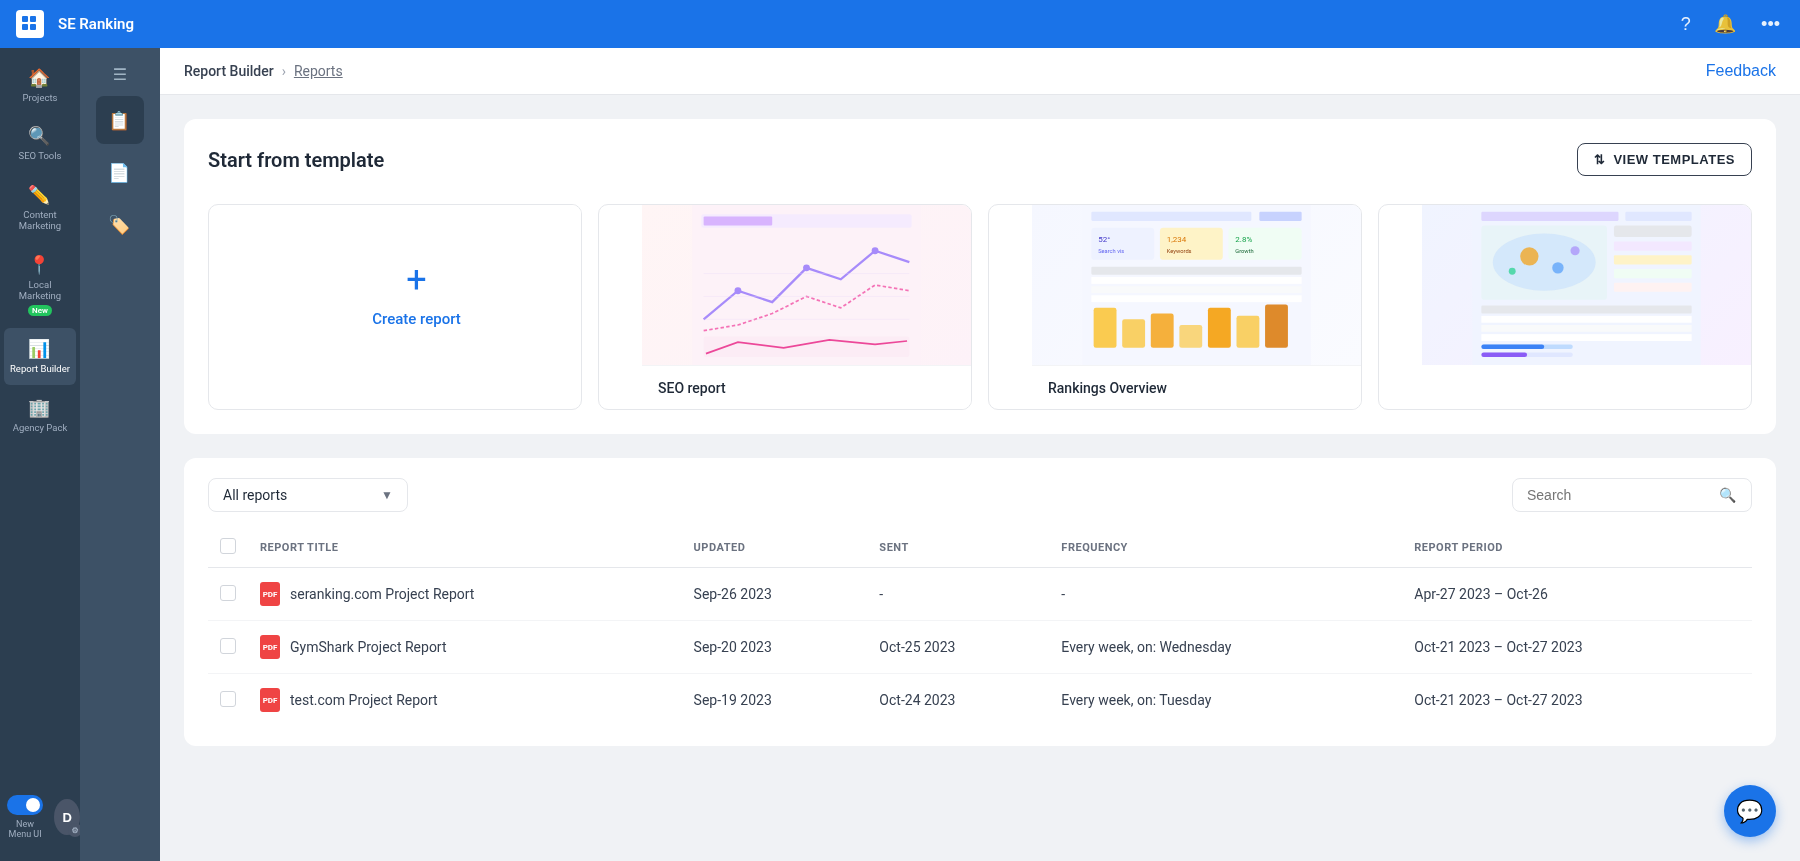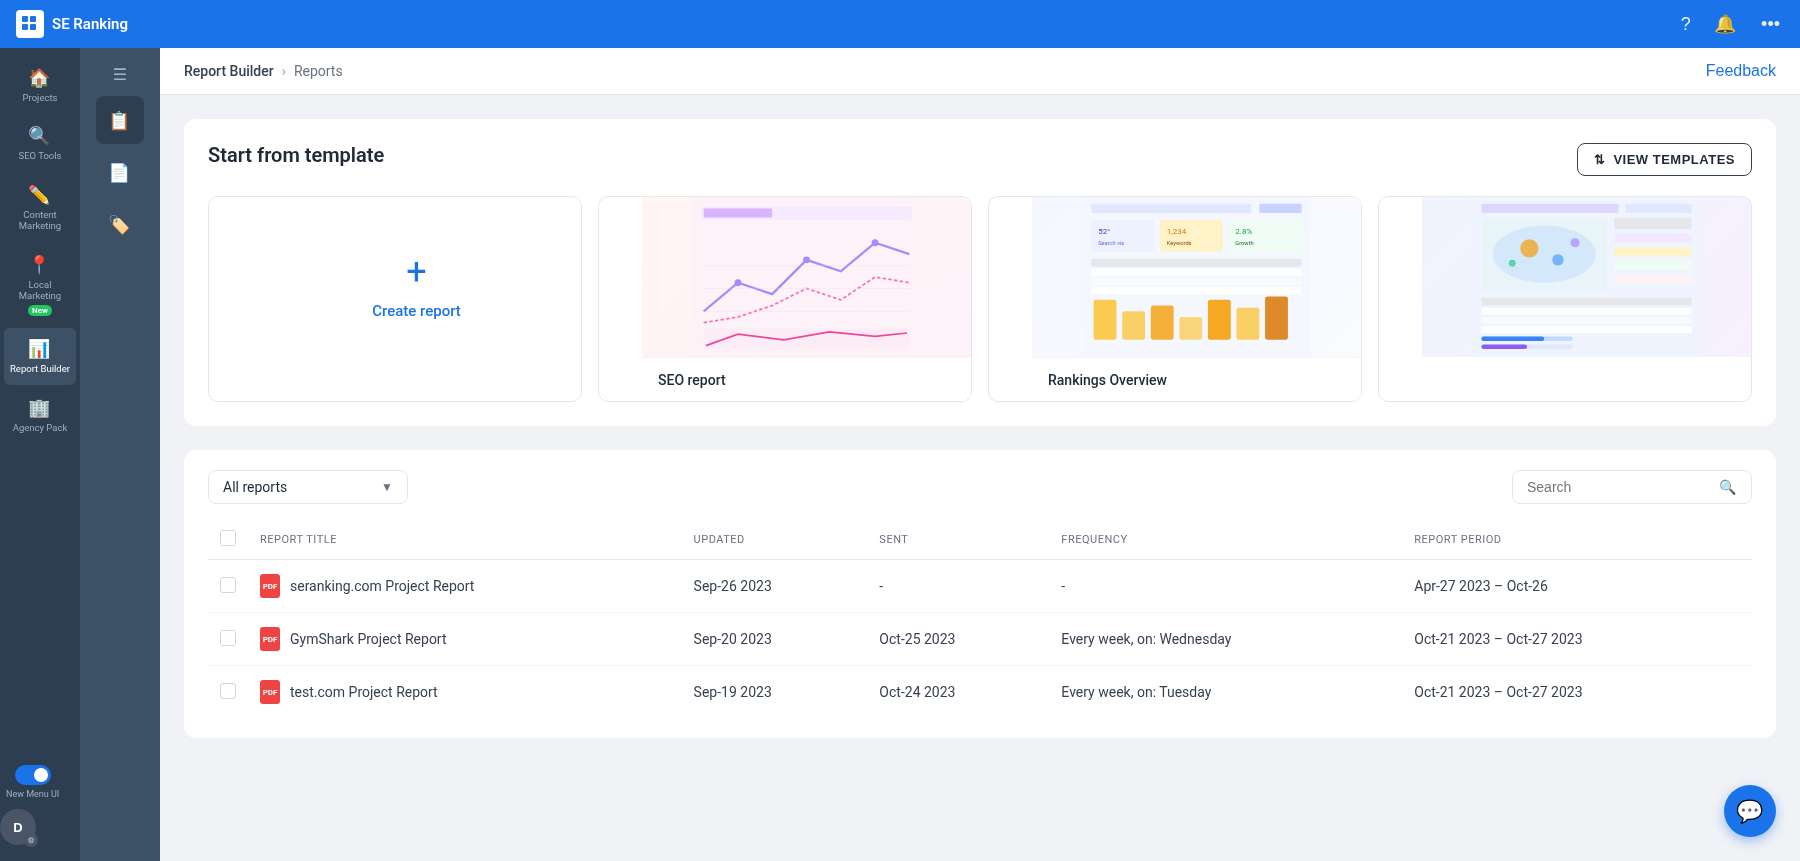--- a/index.html
+++ b/index.html
@@ -11,21 +11,21 @@
       height: 48px;
       display: flex;
       align-items: center;
       padding: 0 16px;
       flex-shrink: 0;
       gap: 8px;
     }
     .topbar-logo {
       display: flex;
       align-items: center;
-      gap: 8px;
+      gap: 14px;
       color: white;
       font-weight: 600;
       font-size: 15px;
     }
     .topbar-logo-icon {
       width: 28px;
       height: 28px;
       background: white;
       border-radius: 4px;
       display: flex;
@@ -92,22 +92,22 @@
       color: white;
       font-size: 8px;
       padding: 1px 4px;
       border-radius: 8px;
       font-weight: 600;
     }
     .sidebar-bottom {
       margin-top: auto;
       width: 100%;
       display: flex;
-      flex-direction: column;
-      align-items: flex-start;
+      flex-direction: row;
+      align-items: center;
       gap: 4px;
       padding: 8px 0;
     }
     .new-menu-toggle {
       display: flex;
       flex-direction: column;
       align-items: center;
       gap: 4px;
       font-size: 9px;
       color: #a0aec0;
@@ -214,21 +214,21 @@
       flex-shrink: 0;
     }
     .breadcrumb {
       display: flex;
       align-items: center;
       gap: 8px;
       font-size: 14px;
     }
     .breadcrumb-link { color: #374151; font-weight: 500; }
     .breadcrumb-sep { color: #9ca3af; }
-    .breadcrumb-current { color: #6b7280; }
+    .breadcrumb-current { color: #6b7280; text-decoration: underline; }
     .feedback-btn {
       color: #1a73e8;
       font-size: 16px;
       font-weight: 500;
       background: none;
       border: none;
       cursor: pointer;
     }
 
     
@@ -242,22 +242,23 @@
     }
 
     
     .template-section {
       background: white;
       border-radius: 12px;
       padding: 24px;
     }
     .template-header {
       display: flex;
+      align-items: center;
       justify-content: space-between;
-      margin-bottom: 20px;
+      margin-bottom: 28px;
     }
     .template-title {
       font-size: 20px;
       font-weight: 600;
       color: #1f2937;
     }
     .view-templates-btn {
       display: flex;
       align-items: center;
       gap: 8px;
@@ -385,21 +386,21 @@
     .search-icon-svg { color: #9ca3af; font-size: 14px; }
 
     
     .reports-table {
       width: 100%;
       border-collapse: collapse;
     }
     .reports-table th {
       text-align: left;
       font-size: 11px;
-      font-weight: 400;
+      font-weight: 700;
       color: #6b7280;
       letter-spacing: 0.5px;
       padding: 10px 12px;
       border-bottom: 1px solid #e5e7eb;
       text-transform: uppercase;
     }
     .reports-table td {
       padding: 14px 12px;
       font-size: 14px;
       color: #374151;

